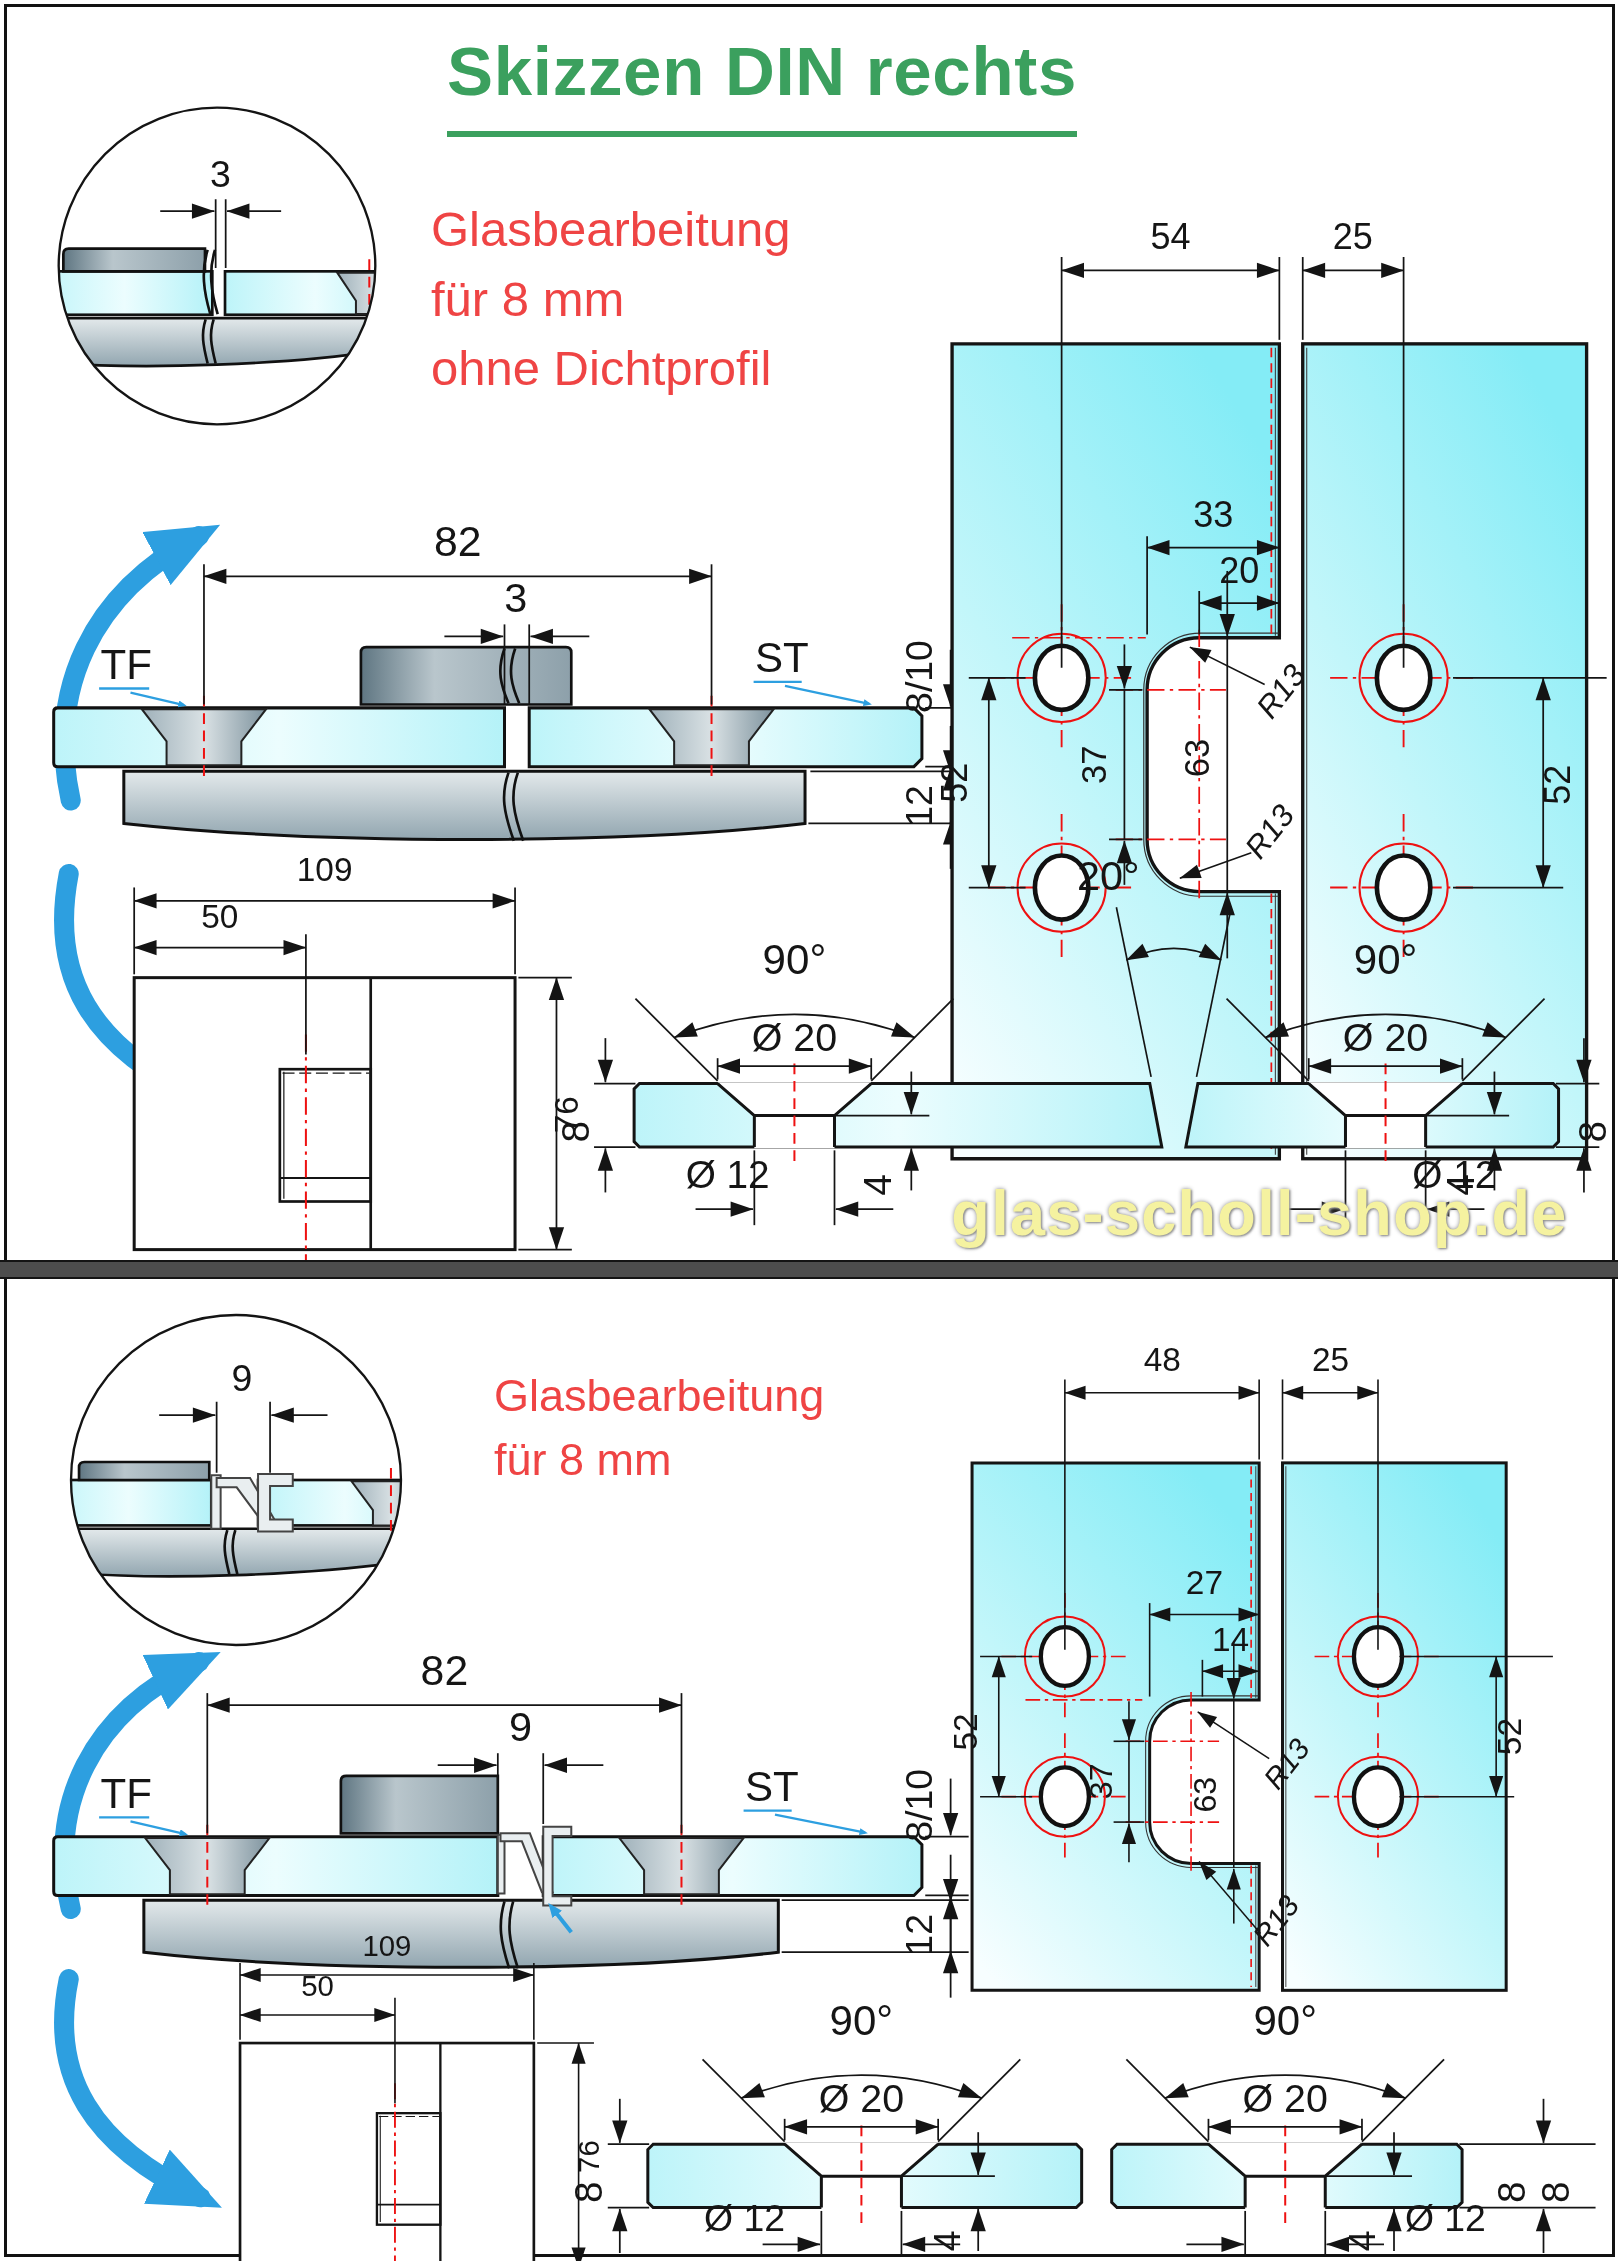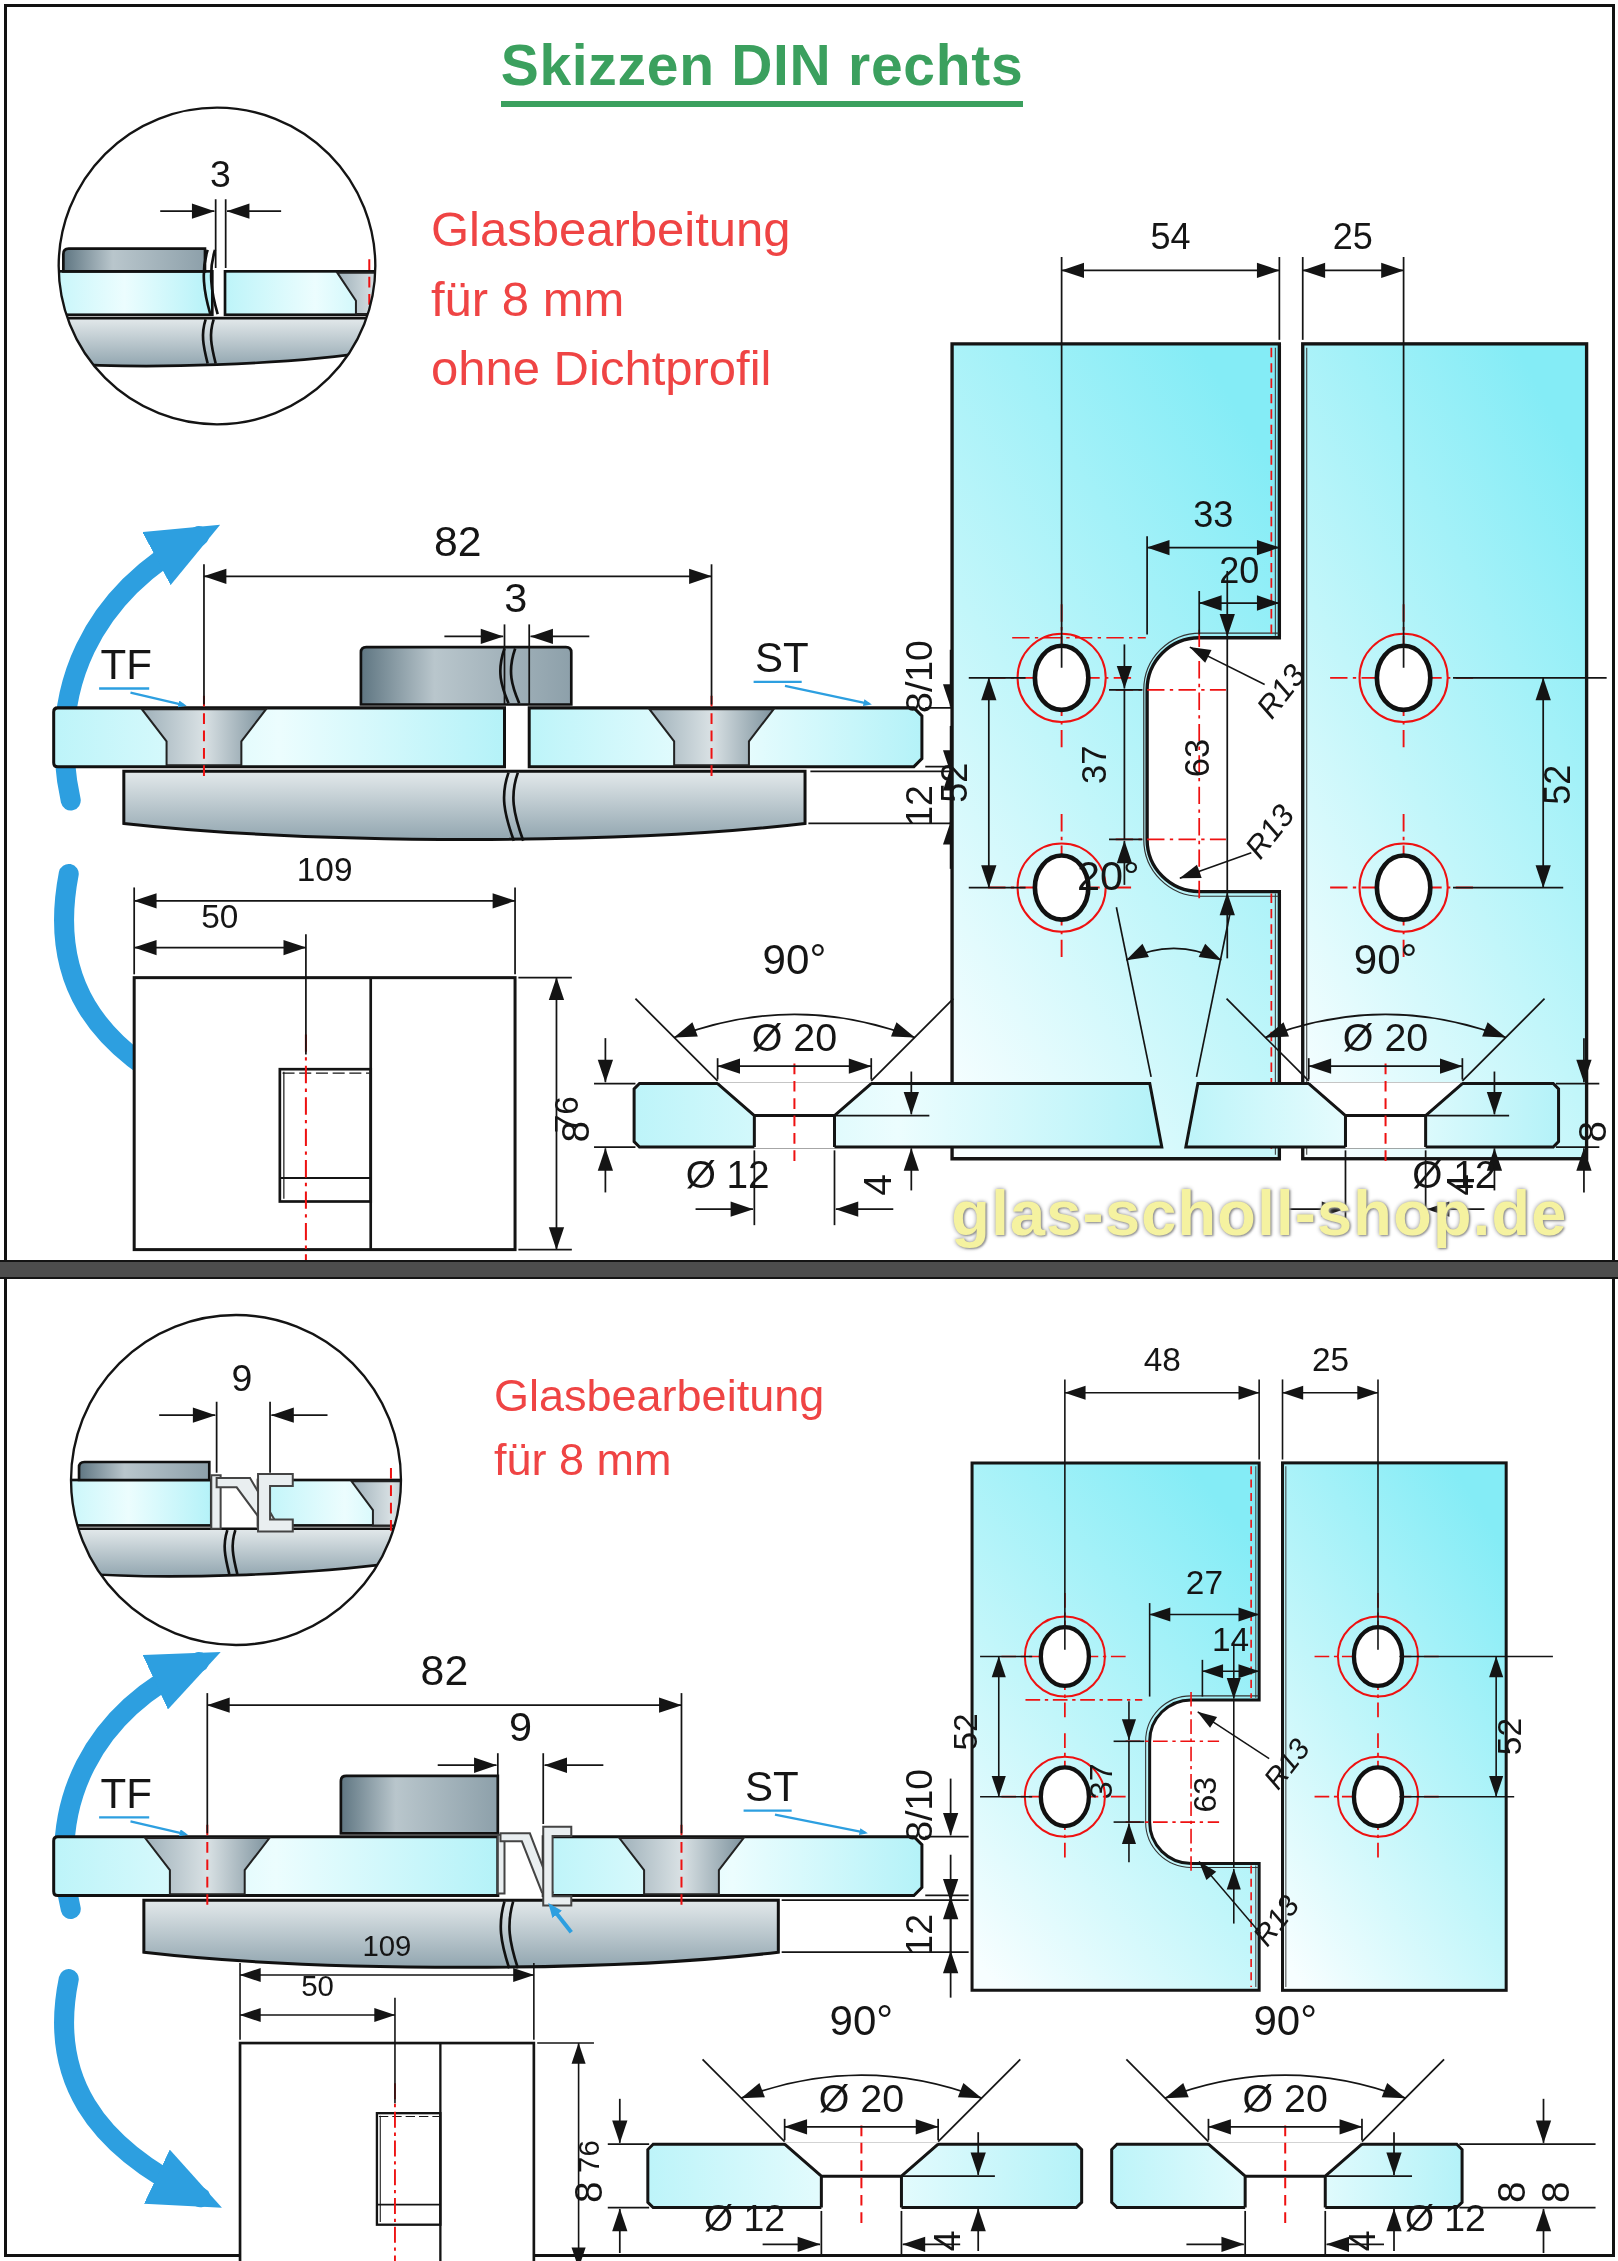--- a/index.html
+++ b/index.html
@@ -1,22 +1,22 @@
 <!DOCTYPE html>
 <html style="font-size:10.7px"><head>
 <meta charset="utf-8">
 <style>
   html,body{margin:0;padding:0;background:#e8e8e8;}
   .page{position:relative;width:1619px;height:2261px;background:#ffffff;overflow:hidden;
         font-family:"Liberation Sans",sans-serif;}
   .page-border{position:absolute;left:4px;top:4px;right:4px;bottom:4px;border:3.3px solid #111;pointer-events:none;}
   .abs{position:absolute;}
   .title{left:361px;top:32px;width:802px;text-align:center;}
-  .title span{display:inline-block;color:#3ba05e;font-size:57px;font-weight:bold;
-              border-bottom:6.7px solid #3ba05e;padding-bottom:3px;letter-spacing:0.7px;}
+  .title span{display:inline-block;color:#3ba05e;font-size:69px;font-weight:bold;
+              border-bottom:6.7px solid #3ba05e;padding-bottom:20px;letter-spacing:0.7px;}
   .heading{color:#ef4444;line-height:1.42;}
   .heading.h-top{left:431px;top:195px;font-size:49px;}
   .heading.h-bot{left:494px;top:1364px;font-size:45px;}
   .watermark{left:909px;top:1177px;width:701px;text-align:center;font-size:63px;font-weight:bold;
              color:#f5f2a0;text-shadow:0 0 4px #8f8f8f, 1.3px 1.3px 2px #9a9a9a;letter-spacing:1.3px;white-space:nowrap;}
   .divider{left:0;top:1260px;width:1619px;height:18.7px;background:#4d4d4d;
            border-top:2.7px solid #141414;border-bottom:2.7px solid #141414;box-sizing:border-box;}
   svg text{font-family:"Liberation Sans",sans-serif;fill:#151515;}
   svg{overflow:visible;}
 </style>

